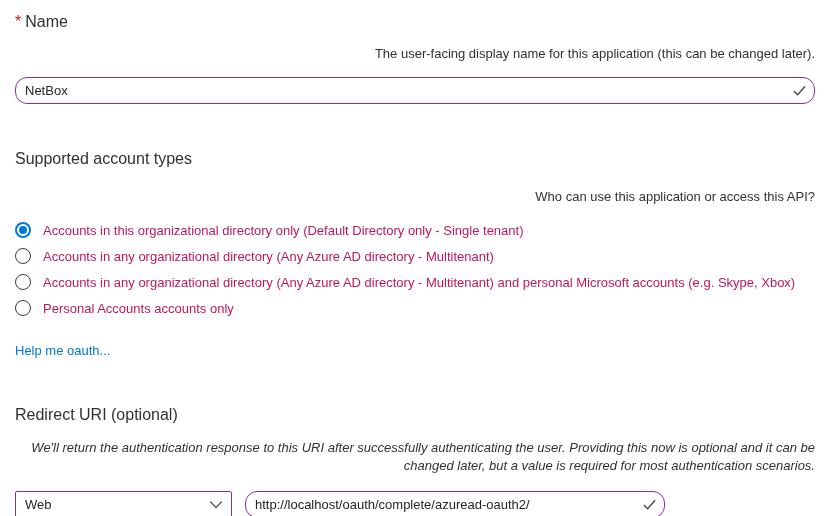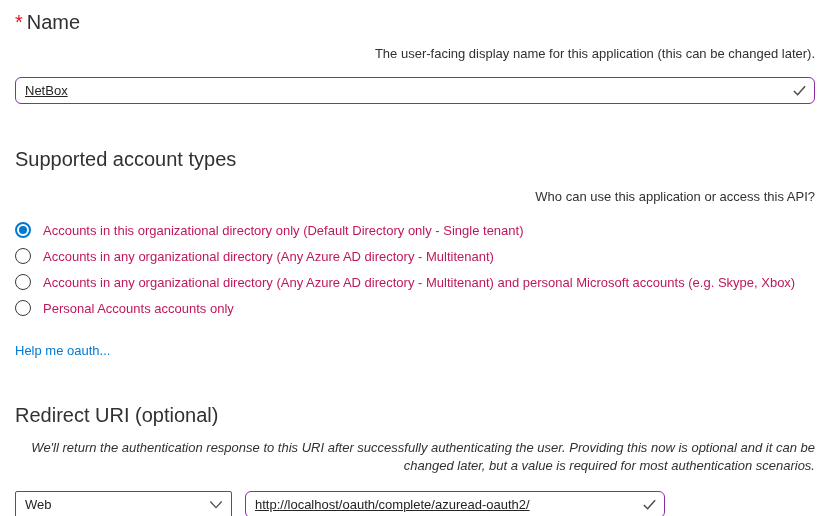--- a/index.html
+++ b/index.html
@@ -8,21 +8,21 @@
     width: 829px;
     height: 516px;
     background: #ffffff;
     font-family: "Liberation Sans", sans-serif;
     color: #323130;
     overflow: hidden;
   }
   .page { padding: 10px 14px 0 15px; }
 
   .section-title {
-    font-size: 20px;
+    font-size: 16px;
     font-weight: 400;
     color: #323130;
     line-height: 20px;
     margin: 0;
   }
   .required-marker { color: #e81123; margin-right: 4px; }
 
   .field-description {
     font-size: 13px;
     color: #323130;
@@ -36,28 +36,27 @@
   .name-description { margin-top: 13px; }
   .input-wrap {
     position: relative;
     margin-top: 14px;
     height: 27px;
   }
   .text-input {
     width: 100%;
     height: 27px;
     border: 1.5px solid #8a2da5;
-    border-radius: 6px;
+    border-radius: 12px;
     padding: 0 28px 0 9px;
     font-family: "Liberation Sans", sans-serif;
     font-size: 13px;
     color: #252423;
     outline: none;
     background: #ffffff;
-    text-decoration: underline;
   }
   .input-check {
     position: absolute;
     right: 8px;
     top: 6px;
     width: 15px;
     height: 15px;
     pointer-events: none;
   }
 

